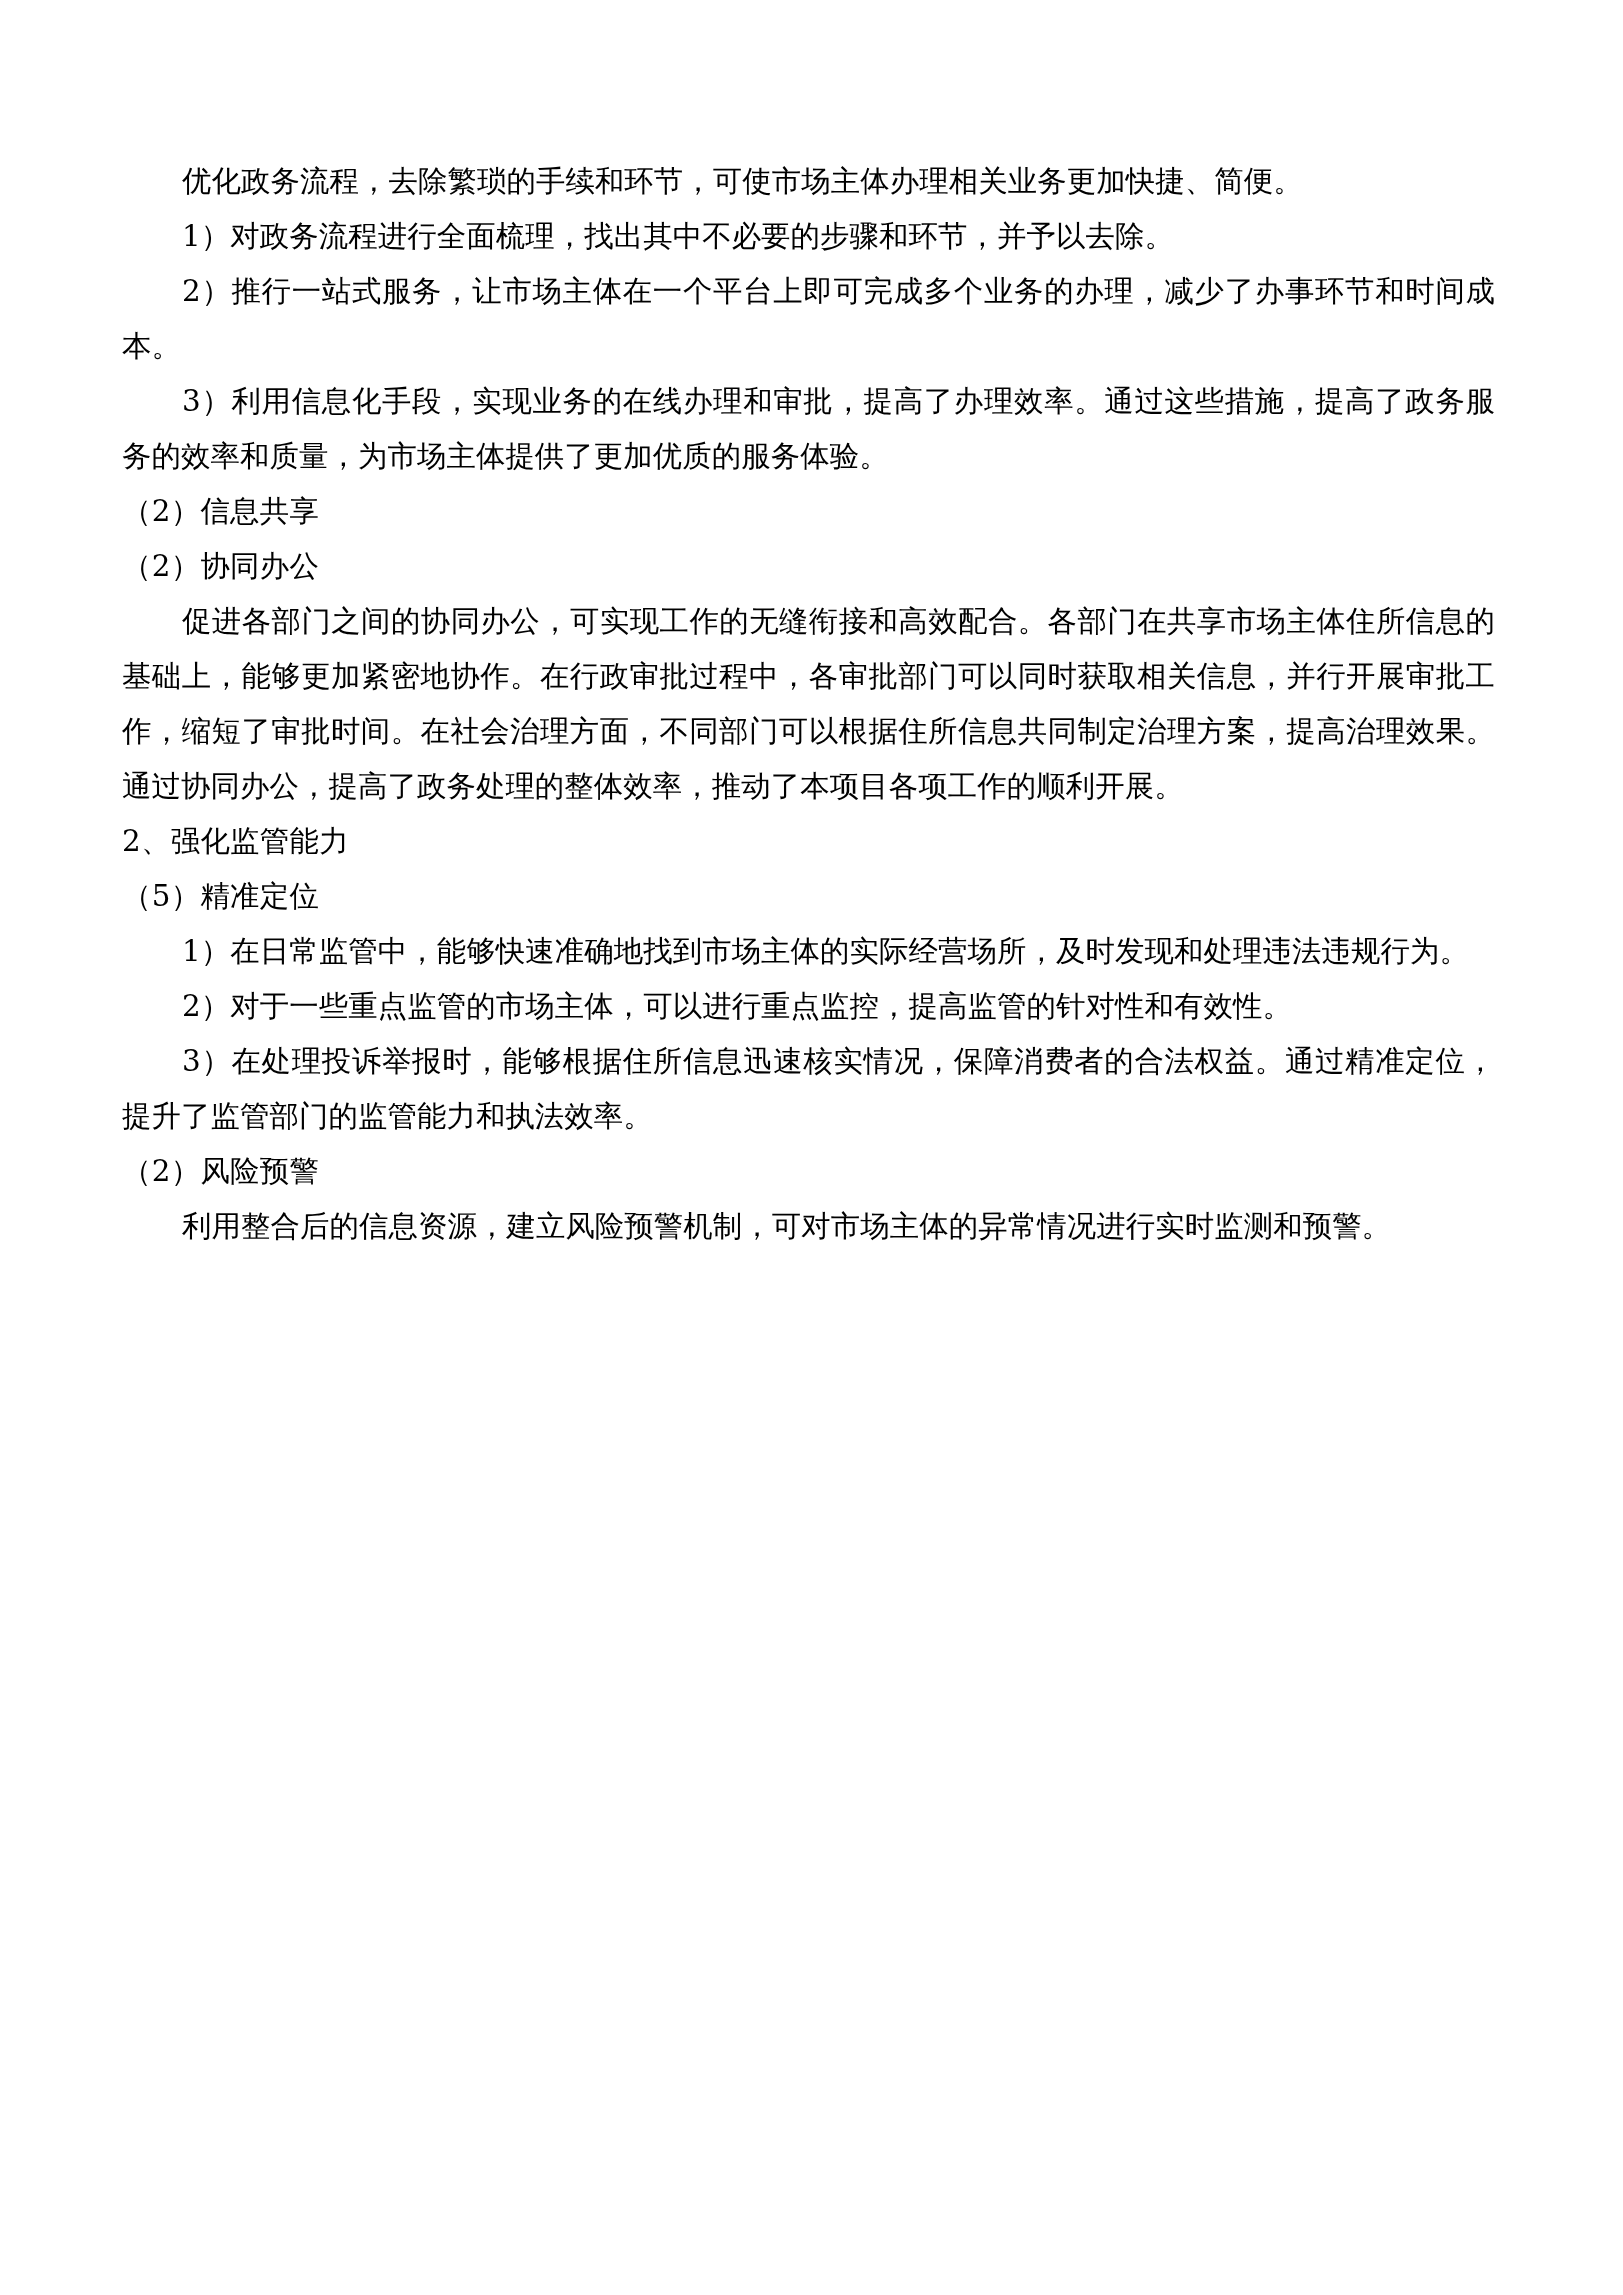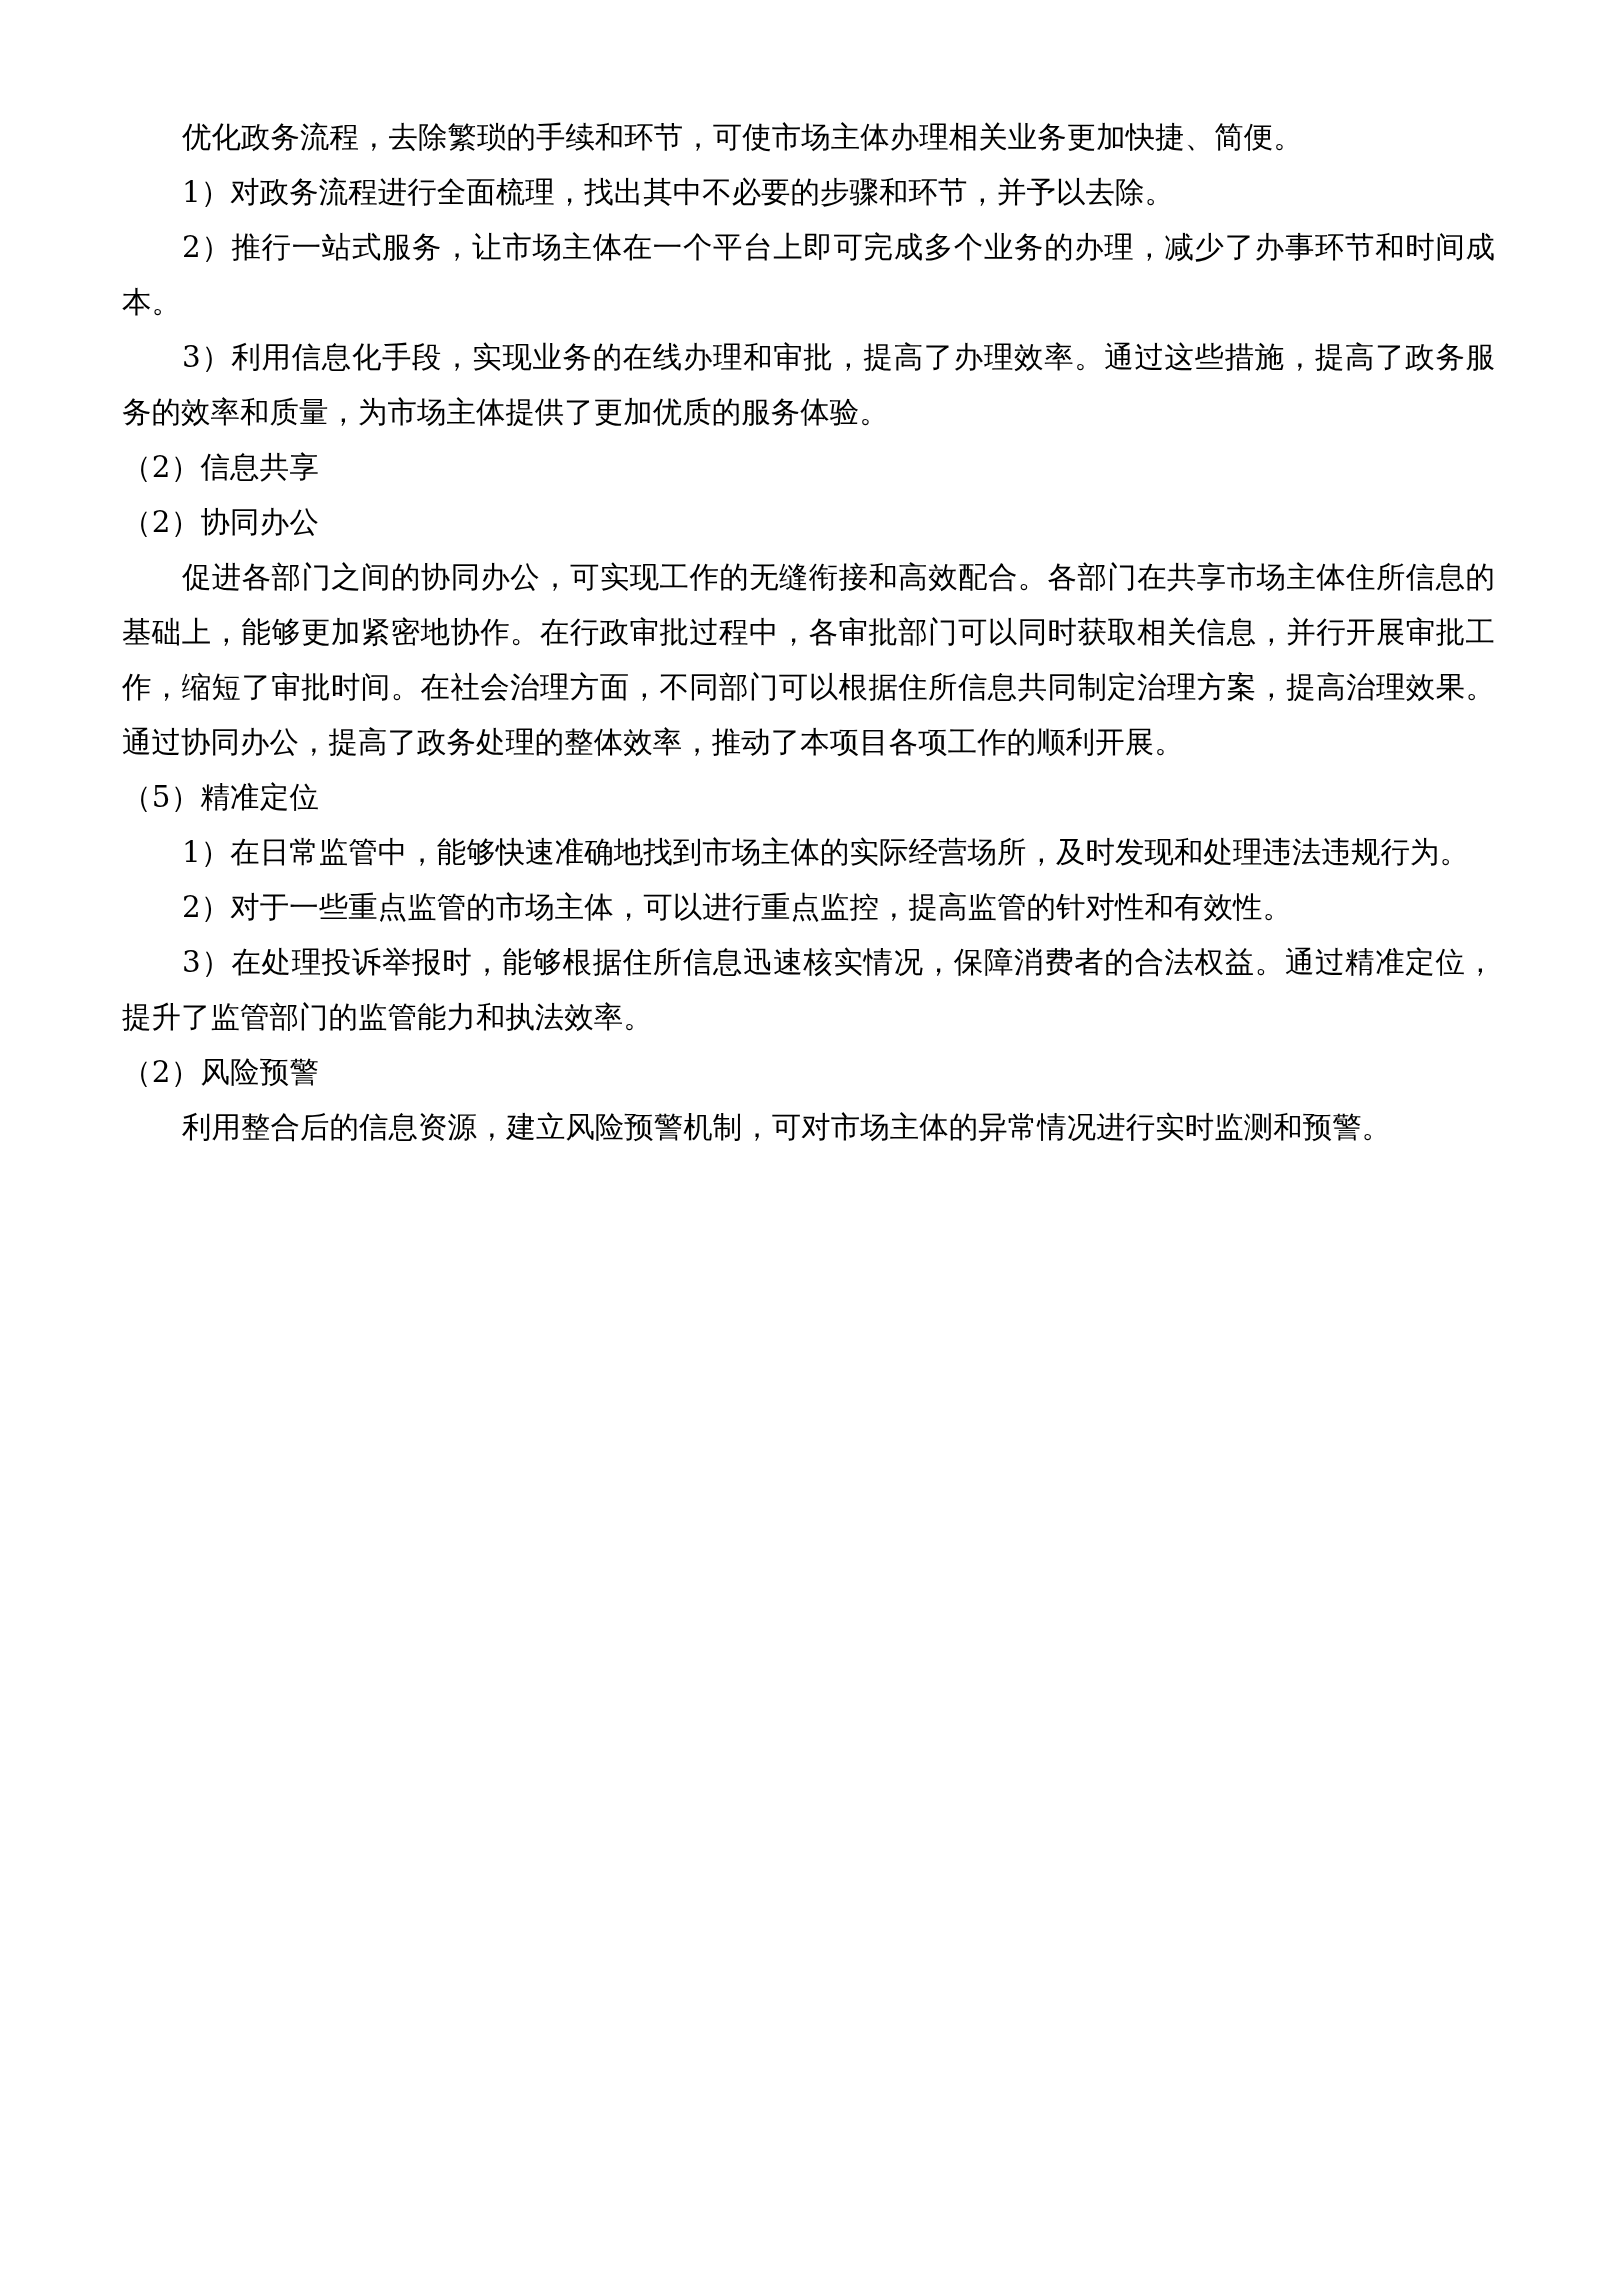--- a/index.html
+++ b/index.html
@@ -14,20 +14,21 @@
     color: #000000;
     -webkit-font-smoothing: antialiased;
   }
   .page {
     position: relative;
     width: 1623px;
     height: 1948px;
     background: #ffffff;
     box-sizing: border-box;
     overflow: hidden;
+    margin-top: 44px;
   }
   .text-body {
     position: absolute;
     left: 122px;
     top: 110px;
     width: 1373px;
   }
   .para {
     font-size: 29.4px;
     line-height: 55px;
@@ -63,20 +64,21 @@
 
     <p class="para sub-indent">3）利用信息化手段，实现业务的在线办理和审批，提高了办理效率。通过这些措施，提高了政务服务的效率和质量，为市场主体提供了更加优质的服务体验。</p>
 
     <p class="para heading">（2）信息共享</p>
 
 
     <p class="para heading">（2）协同办公</p>
 
     <p class="para indent">促进各部门之间的协同办公，可实现工作的无缝衔接和高效配合。各部门在共享市场主体住所信息的基础上，能够更加紧密地协作。在行政审批过程中，各审批部门可以同时获取相关信息，并行开展审批工作，缩短了审批时间。在社会治理方面，不同部门可以根据住所信息共同制定治理方案，提高治理效果。通过协同办公，提高了政务处理的整体效率，推动了本项目各项工作的顺利开展。</p>
 
+    <p class="para heading">2、强化监管能力</p>
 
     <p class="para heading">（5）精准定位</p>
 
 
     <p class="para sub-indent">1）在日常监管中，能够快速准确地找到市场主体的实际经营场所，及时发现和处理违法违规行为。</p>
 
     <p class="para sub-indent">2）对于一些重点监管的市场主体，可以进行重点监控，提高监管的针对性和有效性。</p>
 
     <p class="para sub-indent">3）在处理投诉举报时，能够根据住所信息迅速核实情况，保障消费者的合法权益。通过精准定位，提升了监管部门的监管能力和执法效率。</p>
 

